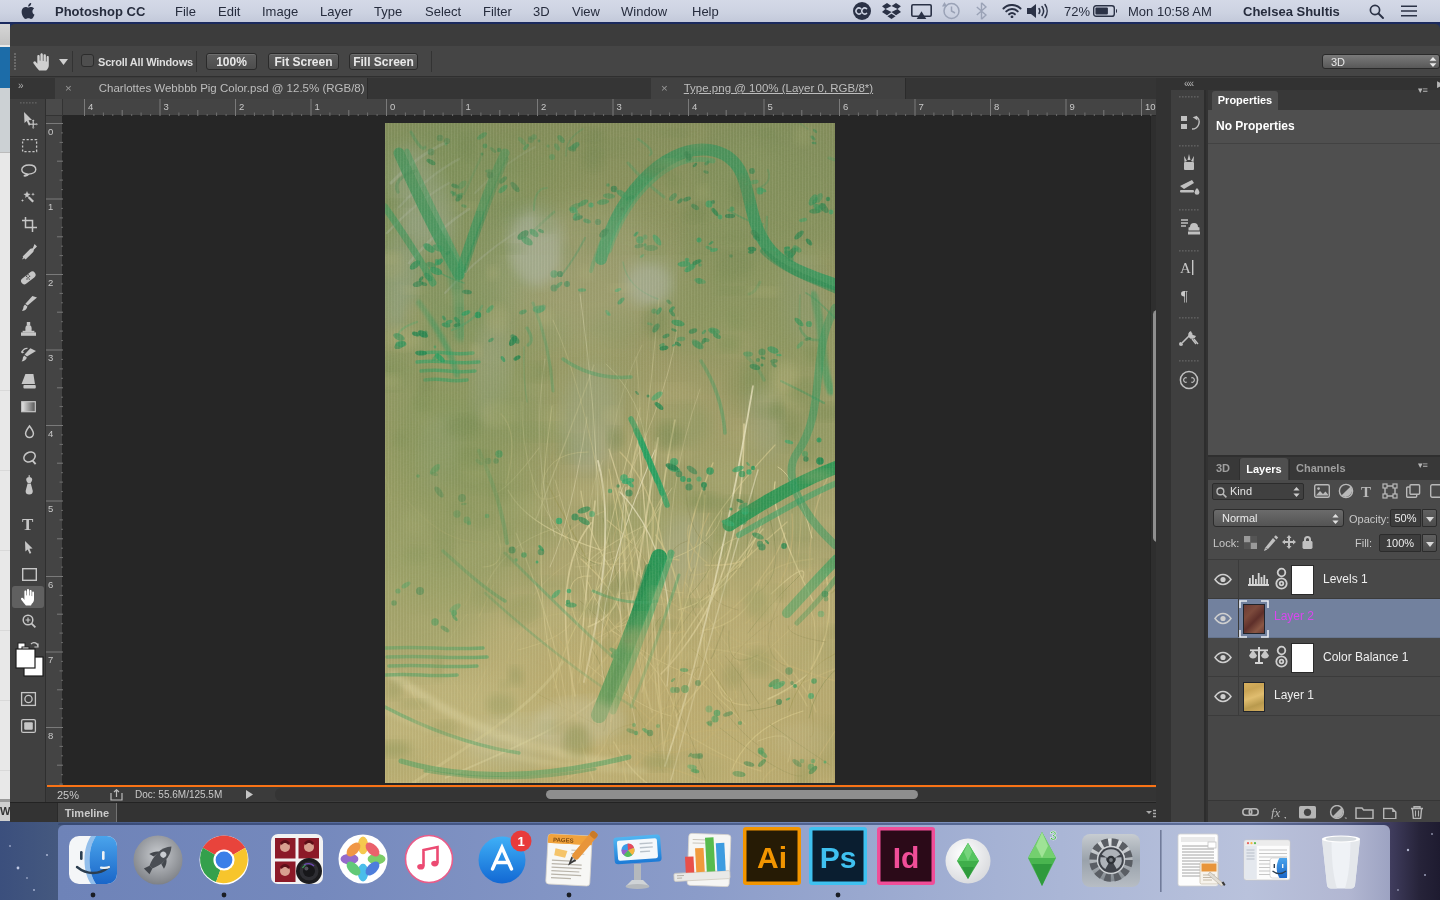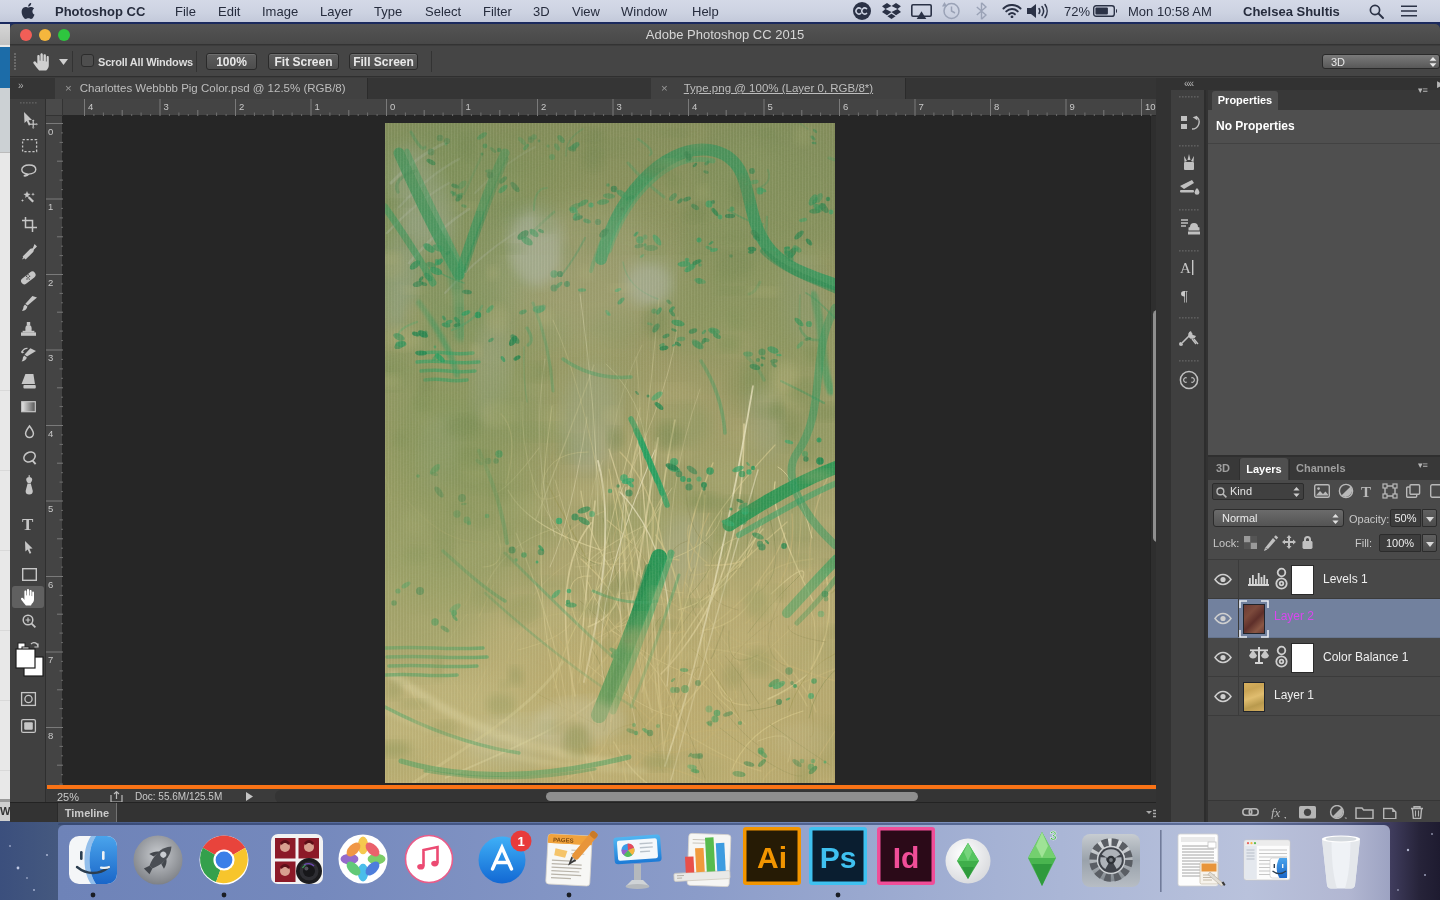--- a/index.html
+++ b/index.html
@@ -113,26 +113,20 @@
     </svg>
   <svg class="a" style="left:1401px;top:5px;" width="16" height="12" viewBox="0 0 16 12">
       <g stroke="#2b3246" stroke-width="1.6">
         <path d="M0 1.2h16M0 6h16M0 10.8h16"></path>
       </g>
     </svg>
 </div>
 
 <div class="a" id="win" style="left:10px;top:24px;width:1430px;height:798px;background:#3c3c3c;border-radius:5px 5px 0 0;overflow:hidden;">
 
-  <div class="a" style="left:0;top:0;width:1430px;height:21px;background:linear-gradient(180deg,#545454,#484848);border-bottom:1px solid #333;border-radius:5px 5px 0 0;">
-    <div class="a" style="left:10px;top:4.5px;width:12px;height:12px;border-radius:50%;background:#f25e57;"></div>
-    <div class="a" style="left:29px;top:4.5px;width:12px;height:12px;border-radius:50%;background:#f5b63d;"></div>
-    <div class="a" style="left:48px;top:4.5px;width:12px;height:12px;border-radius:50%;background:#2ec63f;"></div>
-    <div class="tx" style="left:0;top:3px;width:1430px;text-align:center;color:#d6d6d6;font-size:13px;">Adobe Photoshop CC 2015</div>
-  </div>
 
   <div class="a" style="left:0;top:22px;width:1430px;height:31px;background:#454545;border-bottom:1px solid #2f2f2f;">
     <svg class="a" style="left:4px;top:7px;" width="3" height="18">
         <g fill="#6a6a6a">
           <rect y="0" width="2" height="2"></rect>
           <rect y="3" width="2" height="2"></rect>
           <rect y="6" width="2" height="2"></rect>
           <rect y="9" width="2" height="2"></rect>
           <rect y="12" width="2" height="2"></rect>
           <rect y="15" width="2" height="2"></rect>
@@ -156,21 +150,21 @@
     <div class="a" style="left:421px;top:5px;width:1px;height:21px;background:#333;"></div>
     
     <div class="tx" style="left:1312px;top:8px;width:118px;height:15px;background:linear-gradient(180deg,#7a7a7a,#585858);border:1px solid #2a2a2a;border-radius:3px;color:#e8e8e8;font-size:11px;line-height:14px;padding-left:8px;">3D</div>
     <svg class="a" style="left:1419px;top:11px;" width="8" height="10" viewBox="0 0 8 10">
         <path fill="#e8e8e8" d="M4 0 7.4 3.8H.6zM4 10 .6 6.2h6.8z"></path>
       </svg>
   </div>
 
   <div class="a" style="left:0;top:54px;width:1430px;height:21px;background:#353535;">
     <div class="tx" style="left:8px;top:2px;color:#b0b0b0;font-size:10px;letter-spacing:1px;">»</div>
-    <div class="a" style="left:45px;top:0;width:313px;height:21px;background:#414141;border-right:1px solid #2b2b2b;color:#bdbdbd;font-size:11.5px;line-height:21px;"><span style="margin-left:10px;color:#9a9a9a;">×</span><span style="margin-left:8px;">Charlottes Webbbb Pig Color.psd @ 12.5% (RGB/8)</span></div>
+    <div class="a" style="left:45px;top:0;width:313px;height:21px;background:#414141;border-right:1px solid #2b2b2b;color:#bdbdbd;font-size:11.5px;line-height:21px;"><span style="margin-left:10px;color:#9a9a9a;">×</span><span style="margin-left:27px;">Charlottes Webbbb Pig Color.psd @ 12.5% (RGB/8)</span></div>
     <div class="a" style="left:641px;top:0;width:255px;height:21px;background:#414141;border-right:1px solid #2b2b2b;color:#bdbdbd;font-size:11.5px;line-height:21px;"><span style="margin-left:10px;color:#9a9a9a;">×</span><span style="margin-left:16px;text-decoration:underline;">Type.png @ 100% (Layer 0, RGB/8*)</span></div>
   </div>
 
   <div class="a" id="toolbar" style="left:0;top:75px;width:36px;height:747px;background:#404040;border-right:1px solid #2f2f2f;"></div>
   <svg class="a" style="left:0;top:75px;" width="36" height="700">
     <g fill="#5d5d5d">
         <rect x="10" y="3" width="1.6" height="1.6"></rect>
         <rect x="13" y="3" width="1.6" height="1.6"></rect>
         <rect x="16" y="3" width="1.6" height="1.6"></rect>
         <rect x="19" y="3" width="1.6" height="1.6"></rect>
@@ -1492,21 +1486,21 @@
 <ellipse cx="360" cy="200" rx="80" ry="60" fill="#7f9158" opacity="0.3" filter="url(#b16)"></ellipse>
 <ellipse cx="120" cy="40" rx="80" ry="45" fill="#7d9055" opacity="0.35" filter="url(#b16)"></ellipse>
 <ellipse cx="300,80" rx="0" ry="0" fill="#000" opacity="0"></ellipse>
 <rect width="450" height="660" filter="url(#grain)" opacity="0.3"></rect>
 <rect width="450" height="660" fill="url(#vstripe)" opacity="0.8"></rect>
     </svg>
 
   <div class="a" style="left:1140px;top:92px;width:16px;height:669px;background:#2e2e2e;border-left:1px solid #222;"></div>
   <div class="a" style="left:1143px;top:286px;width:9px;height:232px;background:#8e8e8e;border-radius:5px;"></div>
 
-  <div class="a" id="status" style="left:37px;top:761px;width:1119px;height:16px;background:#3b3b3b;border-top:4px solid #f97316;">
+  <div class="a" id="status" style="left:37px;top:761px;width:1119px;height:16px;background:#3b3b3b;border-top:2px solid #f97316;">
     <div class="tx" style="left:10px;top:2px;color:#cacaca;font-size:11px;">25%</div>
     <svg class="a" style="left:63px;top:2px;" width="13" height="12" viewBox="0 0 13 12">
         <path fill="none" stroke="#bbb" stroke-width="1.2" d="M1 4v7h11V4"></path>
         <path fill="none" stroke="#bbb" stroke-width="1.2" d="M6.5 8V1M4 3l2.5-2.3L9 3"></path>
       </svg>
     <div class="tx" style="left:88px;top:2px;color:#cacaca;font-size:10px;">Doc: 55.6M/125.5M</div>
     <svg class="a" style="left:199px;top:3px;" width="7" height="9" viewBox="0 0 7 9">
         <path fill="#c4c4c4" d="M0 0l7 4.5L0 9z"></path>
       </svg>
 

